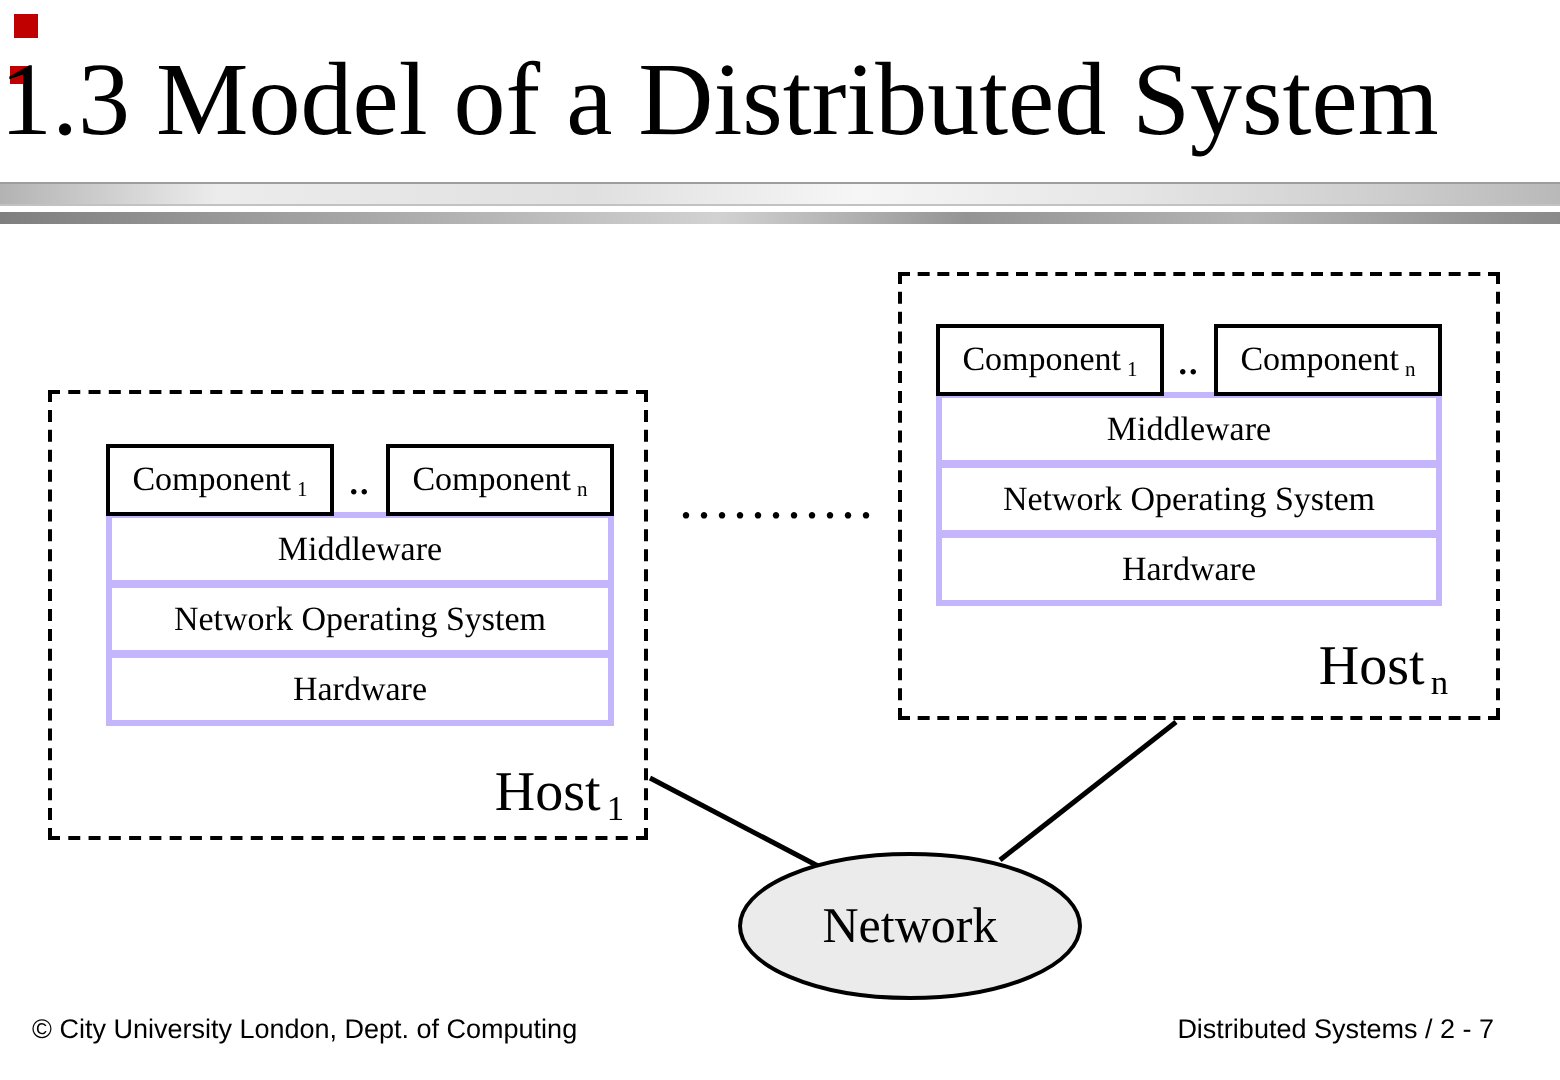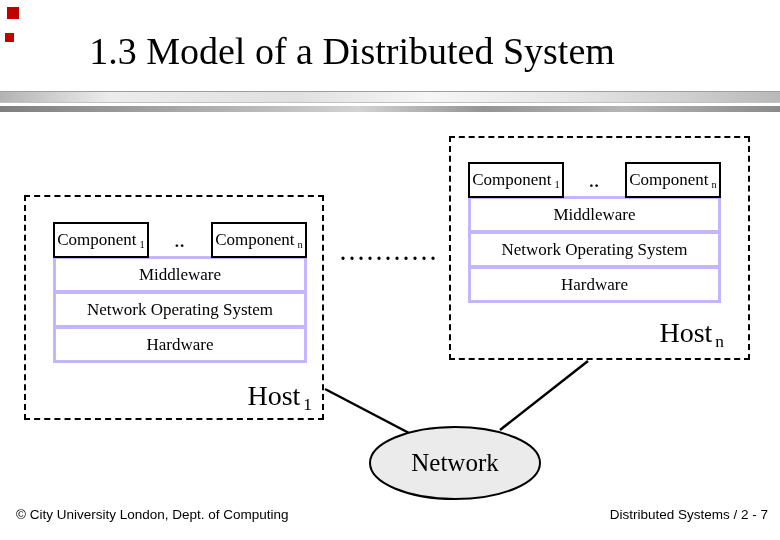--- a/index.html
+++ b/index.html
@@ -15,21 +15,21 @@
   
   .red-sq { position: absolute; }
   #red-sq-1 { left: 7px; top: 7px; width: 12px; height: 12px; }
   #red-sq-2 { left: 5px; top: 33px; width: 9px; height: 9px; }
 
   
   #title {
     position: absolute; left: 0; top: 26px; width: 704px;
     text-align: center;
     font-family: "Liberation Serif", serif;
-    font-size: 38px; line-height: 50px;
+    font-size: 52px; line-height: 50px;
     color: #000; white-space: nowrap;
   }
 
   
   #bar1 {
     position: absolute; left: 0; top: 91px; width: 780px; height: 12px;
     background: linear-gradient(to right,#b3b3b3,#ececec 14%,#e0e0e0 38%,#f6f6f6 55%,#e6e6e6 72%,#cfcfcf 88%,#b9b9b9);
     box-shadow: inset 0 1px 0 #9d9d9d, inset 0 -1px 0 #c2c2c2;
   }
   #bar2 {
@@ -48,21 +48,21 @@
   #host-1 { left: 24px; top: 195px; width: 300px; height: 225px; }
   #host-n { left: 449px; top: 136px; width: 301px; height: 224px; }
 
   .stack { position: absolute; }
   #host-1 .stack { left: 27px; top: 25px; width: 254px; }
   #host-n .stack { left: 17px; top: 24px; width: 253px; }
 
   .comp-row { display: flex; height: 36px; }
   .comp-box {
     box-sizing: border-box;
-    width: 96px; height: 36px;
+    width: 114px; height: 36px;
     border: 2px solid #000;
     background: #fff;
     text-align: center; line-height: 31px;
     font-size: 17px; white-space: nowrap;
   }
   .comp-dots {
     flex: 1; text-align: center;
     font-size: 17px; font-weight: bold;
     line-height: 40px; letter-spacing: 1px;
   }
@@ -95,21 +95,21 @@
   #network-text { font-family: "Liberation Serif", serif; font-size: 25px; fill: #000; }
 
   
   .footer {
     position: absolute; top: 506px;
     font-family: "Liberation Sans", sans-serif;
     font-size: 13.5px; line-height: 18px;
     color: #000; white-space: nowrap;
   }
   #footer-left { left: 16px; }
-  #footer-right { right: 12px; }
+  #footer-right { right: 33px; }
 </style>
 </head>
 <body>
 
 <div id="slide">
 
   <div id="red-sq-1" class="red-sq" style="background-color: rgb(192, 0, 0);"></div>
   <div id="red-sq-2" class="red-sq" style="background-color: rgb(192, 0, 0);"></div>
 
   <div id="title">1.3 Model of a Distributed System</div>

